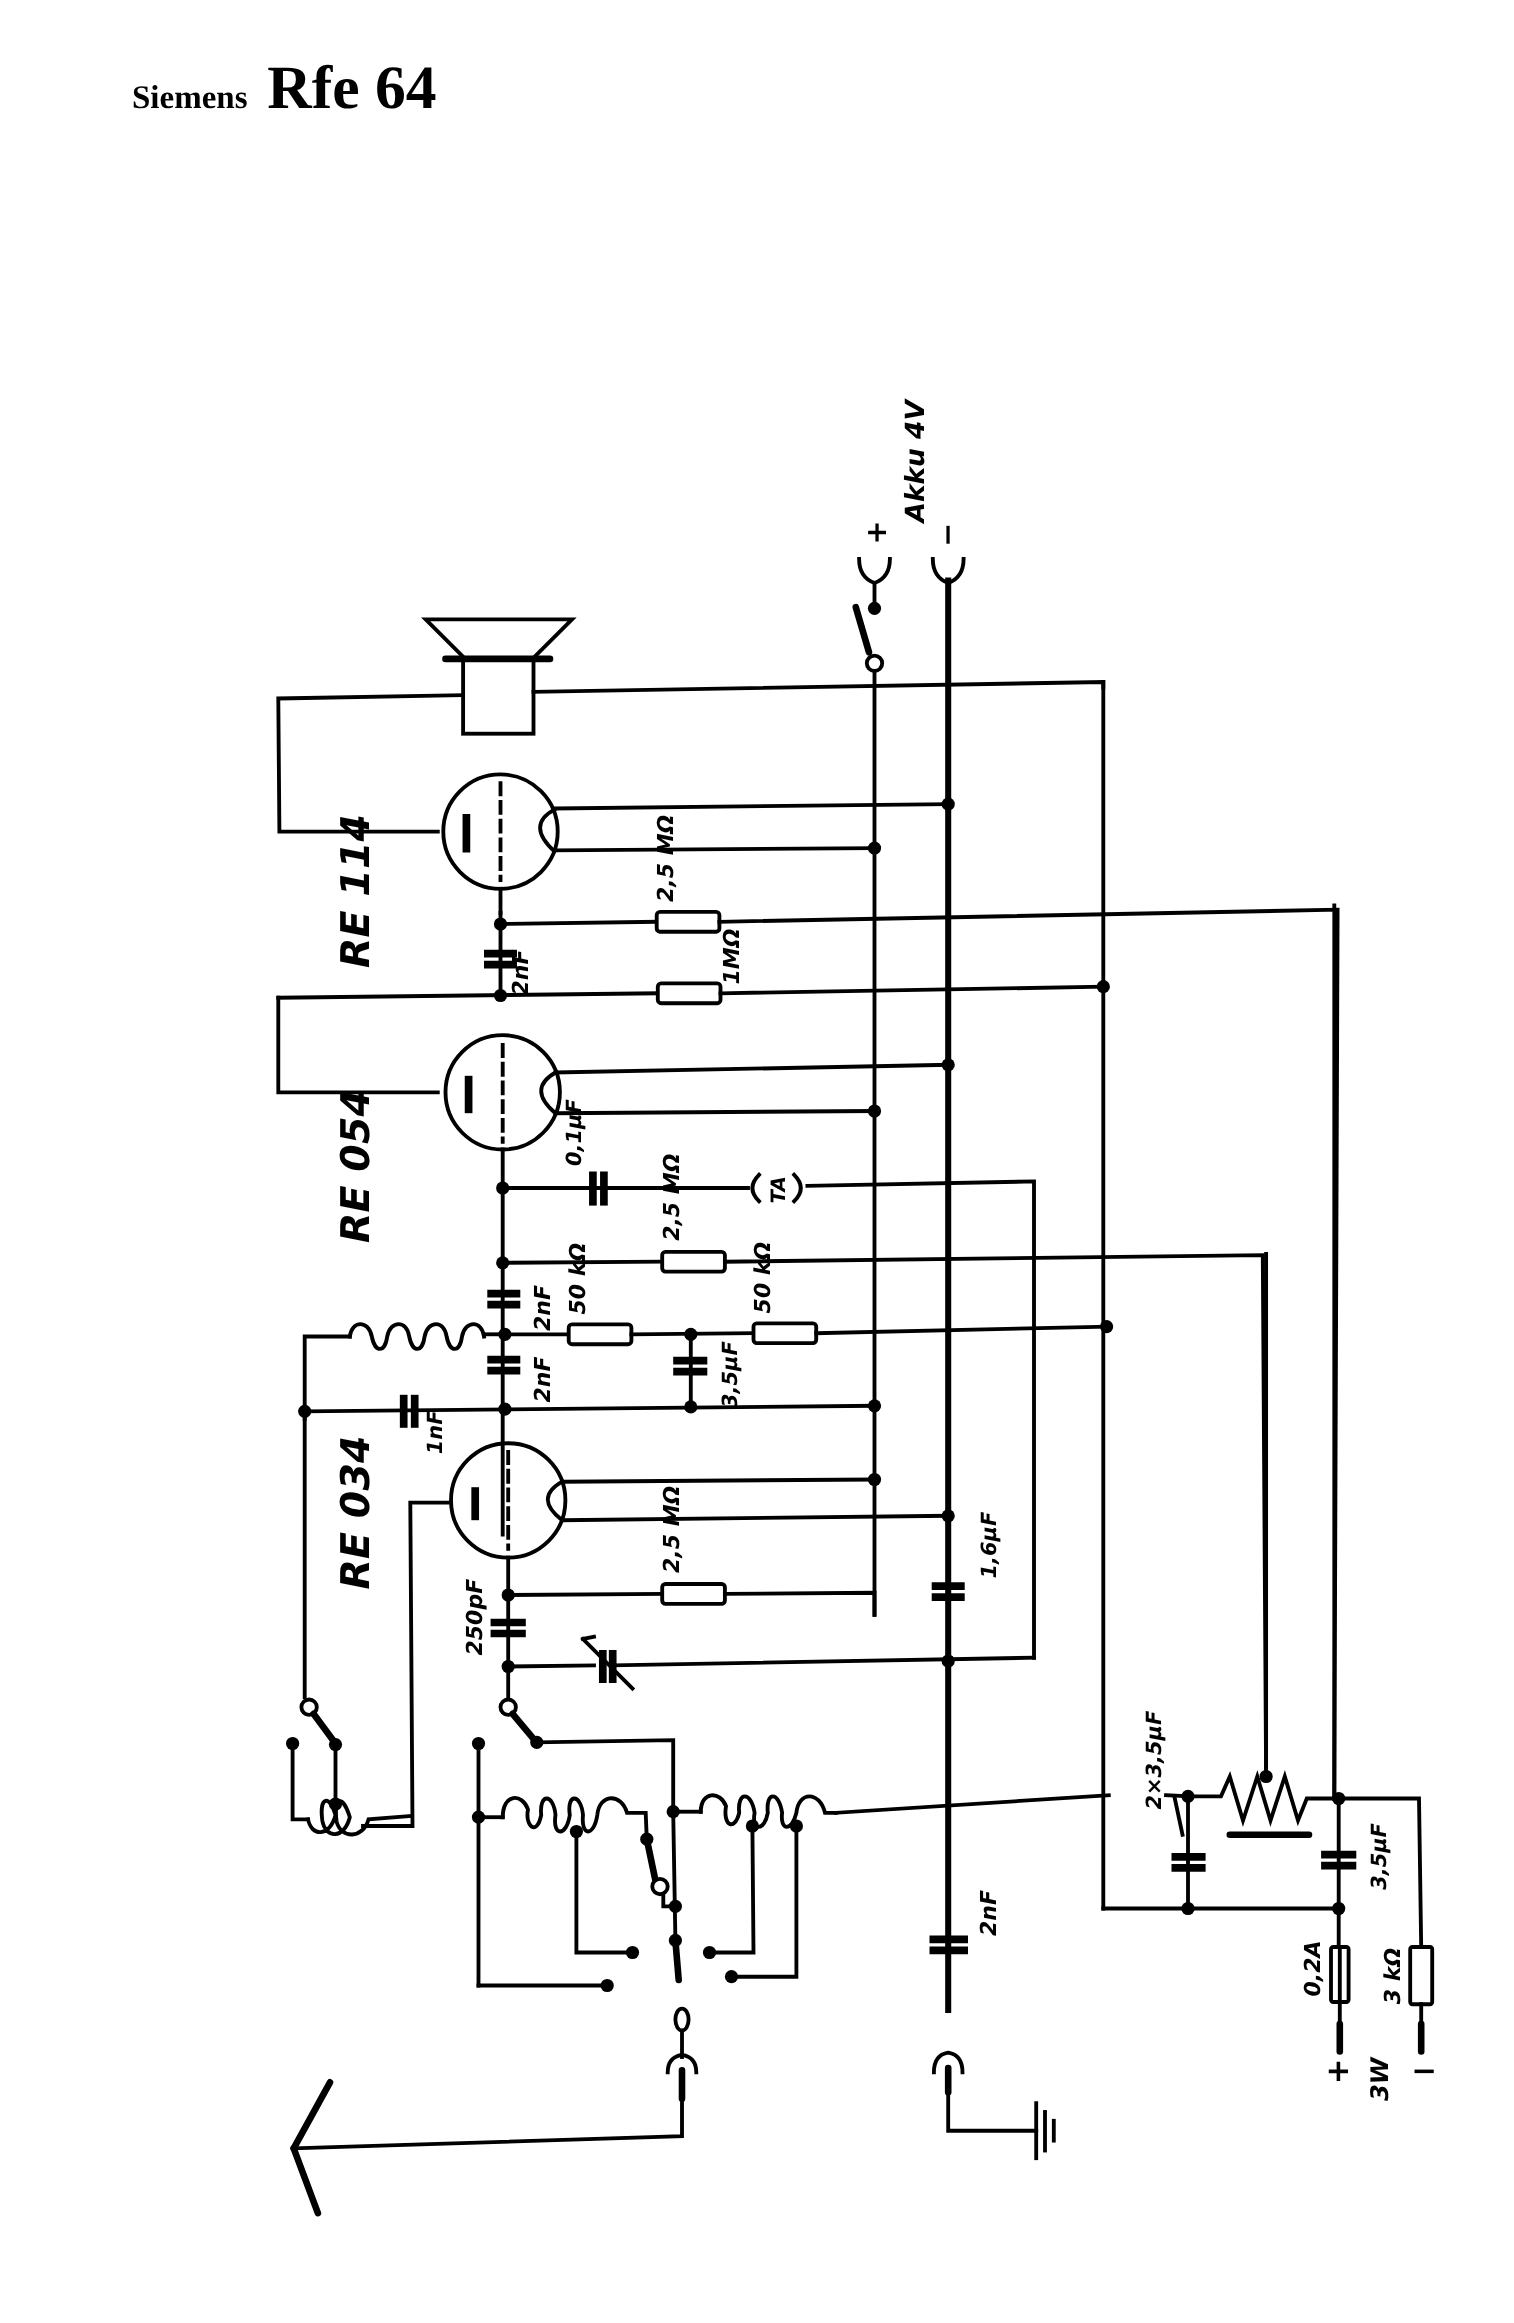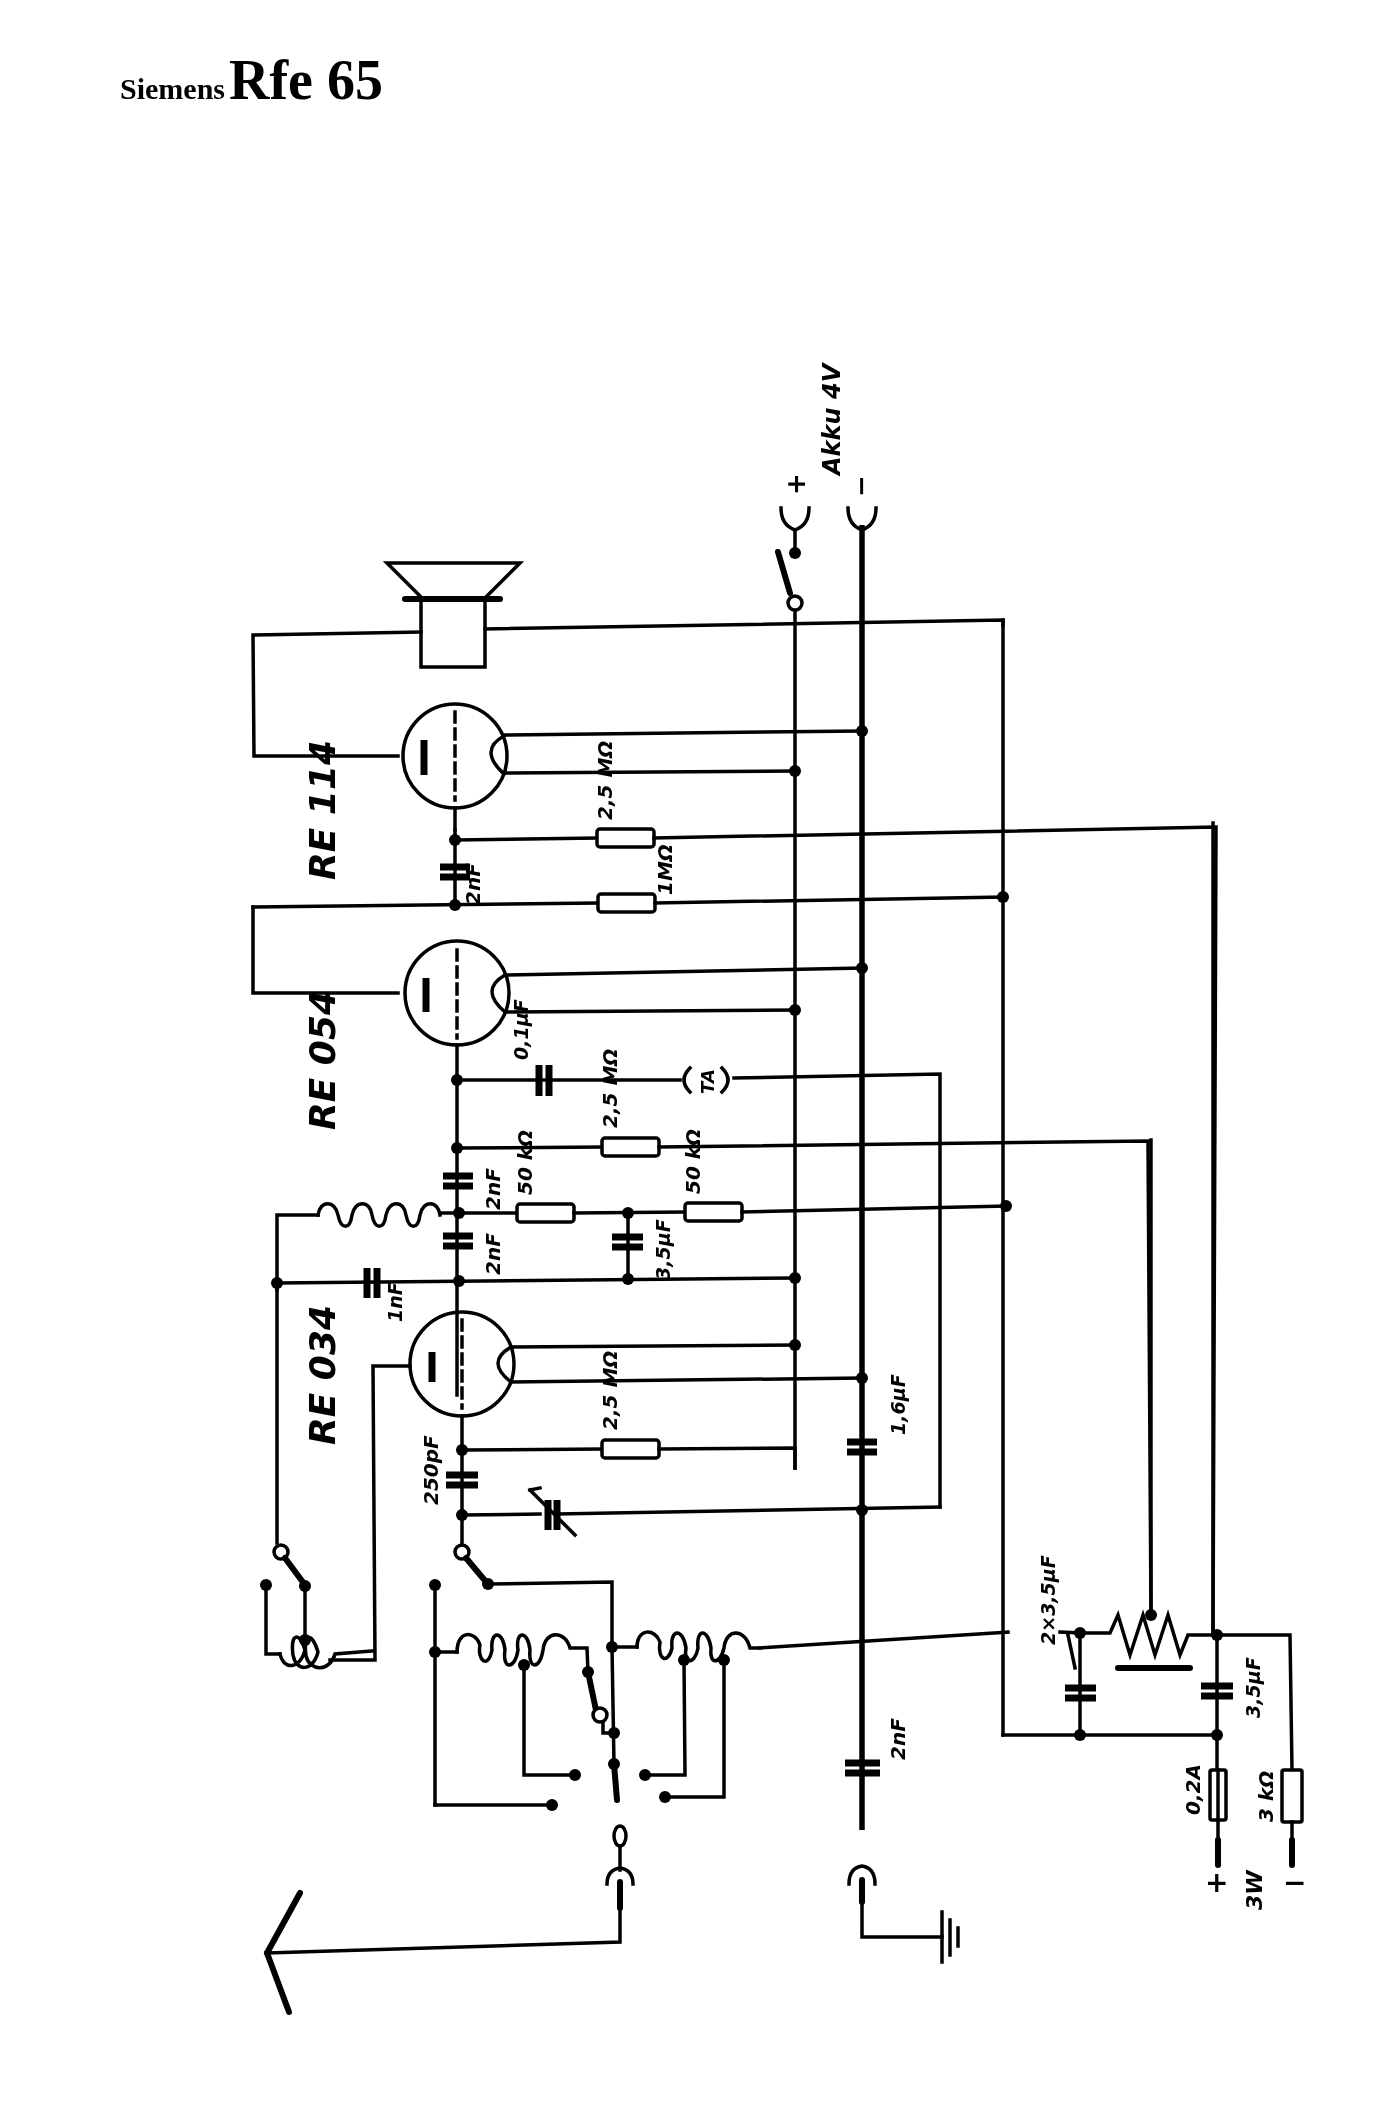--- a/index.html
+++ b/index.html
@@ -1,36 +1,36 @@
 <!DOCTYPE html>
 <html><head>
 <meta charset="utf-8">
 <style>
   html, body { margin: 0; padding: 0; background: #ffffff; }
   body { width: 1376px; height: 2112px; position: relative; overflow: hidden; }
   .title-wrap { position: absolute; left: 120px; top: 48px; font-family: "Liberation Serif", "DejaVu Serif", serif; color: #000; white-space: nowrap; }
-  .brand { font-size: 30px; font-weight: bold; }
+  .brand { font-size: 30px; font-weight: bold; margin-right: 14px; }
   .model { font-size: 56px; font-weight: bold; }
   svg#schematic { position: absolute; left: 0; top: 0; }
   .w { stroke: #000; stroke-width: 3.5; fill: none; stroke-linecap: square; }
   .wt { stroke: #000; stroke-width: 5.5; fill: none; }
   .thick { stroke: #000; stroke-width: 6; fill: none; stroke-linecap: round; }
   .dot { fill: #000; }
   .open { fill: #fff; stroke: #000; stroke-width: 3.5; }
   .res { fill: #fff; stroke: #000; stroke-width: 3.5; }
   .plate { stroke: #000; stroke-width: 7; }
   .lbl { font-family: "DejaVu Sans", sans-serif; font-style: oblique; font-weight: bold; fill: #000; }
   .tube-lbl { font-family: "DejaVu Sans", sans-serif; font-style: oblique; font-weight: bold; fill: #000; font-size: 36px; }
 </style>
 </head>
 <body>
 
 <div class="title-wrap">
   <span class="brand">Siemens</span>
-  <span class="model">Rfe 65</span>
+  <span class="model">Rfe 64</span>
 </div>
 
 <svg id="schematic" width="1376" height="2112" viewBox="0 0 1376 2112">
 
   <g>
     <line class="w" x1="795" y1="605" x2="795" y2="1468"></line>
   </g>
   <g>
     <line class="wt" x1="862" y1="525" x2="862" y2="1830"></line>
   </g>

